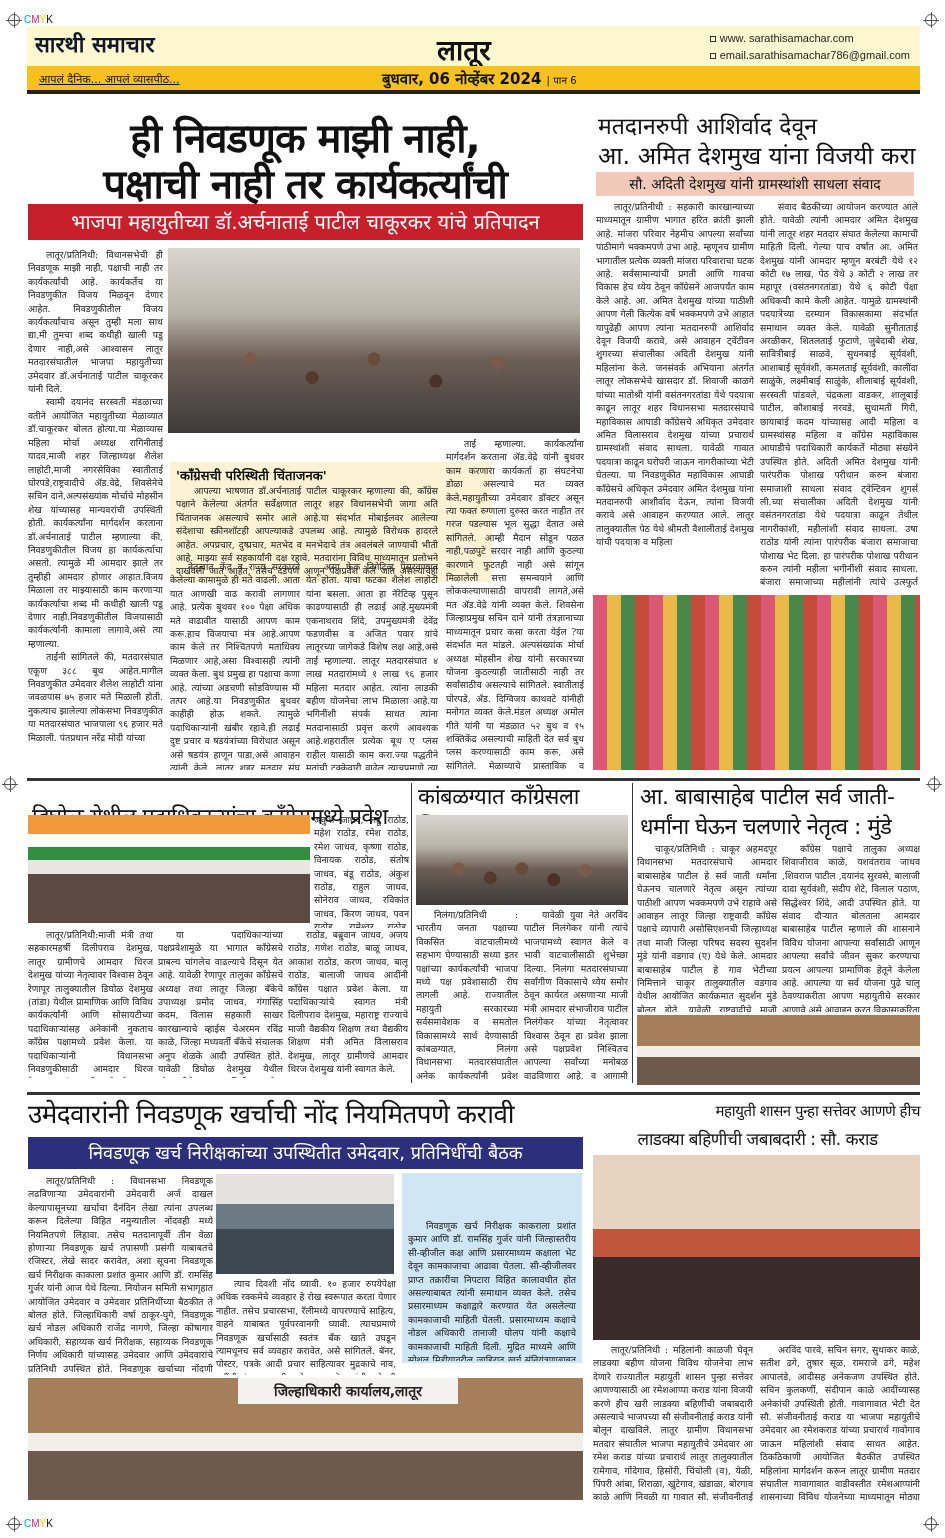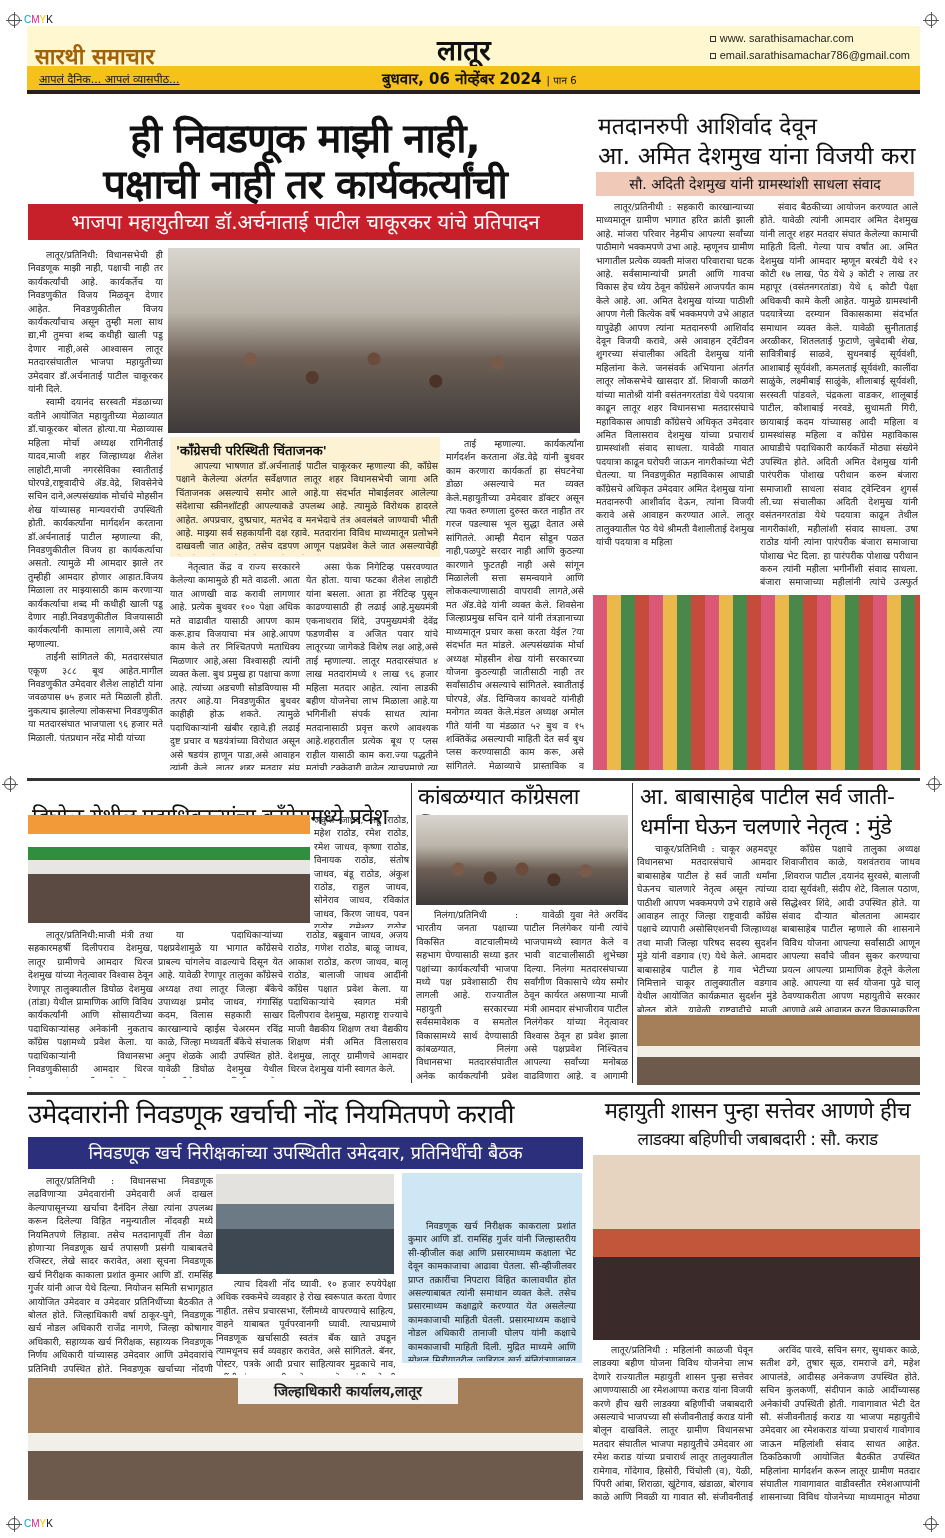--- a/index.html
+++ b/index.html
@@ -6,21 +6,21 @@
   html, body { width: 945px; height: 1538px; background: #fff; overflow: hidden; }
   body { position: relative; font-family: "DejaVu Serif", serif; color: #111; }
   .reg { position: absolute; width: 12px; height: 12px; border: 1px solid #555; border-radius: 50%; }
   .reg::before { content: ""; position: absolute; left: 5px; top: -3px; width: 1px; height: 16px; background: #555; }
   .reg::after { content: ""; position: absolute; top: 5px; left: -3px; height: 1px; width: 16px; background: #555; }
   .cmyk { position: absolute; font: 10px "Liberation Sans", sans-serif; letter-spacing: 0px; }
   .cmyk .c { color: #00a0e0; } .cmyk .m { color: #e0208a; } .cmyk .y { color: #e8d000; } .cmyk .k { color: #111; }
 
   
   .mast { position: absolute; left: 27px; top: 26px; width: 893px; height: 40px; background: #fff7d0; }
-  .brand { position: absolute; left: 8px; top: 14px; font: bold 22px "DejaVu Sans", sans-serif; color: #a16207; }
+  .brand { position: absolute; left: 8px; top: 2px; font: bold 22px "DejaVu Sans", sans-serif; color: #0f172a; }
   .city { position: absolute; left: 410px; top: 4px; font: 900 28px "DejaVu Sans", sans-serif; color: #111; }
   .contacts { position: absolute; right: 10px; top: 4px; font: 11px "Liberation Sans", sans-serif; color: #222; line-height: 17px; }
   .contacts .bx { display: inline-block; width: 6px; height: 6px; border: 1px solid #333; margin-right: 4px; }
   .band { position: absolute; left: 27px; top: 66px; width: 893px; height: 24px; background: #f6c11a; box-shadow: 0 4px 0 #222; }
   .tagline { position: absolute; left: 12px; top: 5px; font: 11px "DejaVu Sans", sans-serif; text-decoration: underline; }
   .dateline { position: absolute; left: 355px; top: 2px; font: bold 15px "DejaVu Sans", sans-serif; }
   .dateline .pg { font-size: 10px; font-weight: normal; }
 
   
   .h-main { position: absolute; left: 20px; width: 570px; text-align: center; font: 900 40px "DejaVu Sans", sans-serif; letter-spacing: -1px; line-height: 52px; }
@@ -81,21 +81,21 @@
 <div class="h-main" style="top:112px;">ही निवडणूक माझी नाही,</div>
 <div class="h-main" style="top:158px;">पक्षाची नाही तर कार्यकर्त्यांची</div>
 <div class="redbar">भाजपा महायुतीच्या डॉ.अर्चनाताई पाटील चाकूरकर यांचे प्रतिपादन</div>
 
 <div class="txt" style="left:28px;top:248px;width:135px;height:520px;">
   <p>लातूर/प्रतिनिधी: विधानसभेची ही निवडणूक माझी नाही, पक्षाची नाही तर कार्यकर्त्यांची आहे. कार्यकर्तेच या निवडणुकीत विजय मिळवून देणार आहेत. निवडणुकीतील विजय कार्यकर्त्यांचाच असून तुम्ही मला साथ द्या,मी तुमचा शब्द कधीही खाली पडू देणार नाही,असे आश्वासन लातूर मतदारसंघातील भाजपा महायुतीच्या उमेदवार डॉ.अर्चनाताई पाटील चाकूरकर यांनी दिले.</p>
   <p>स्वामी दयानंद सरस्वती मंडळाच्या वतीने आयोजित महायुतीच्या मेळाव्यात डॉ.चाकूरकर बोलत होत्या.या मेळाव्यास महिला मोर्चा अध्यक्ष रागिनीताई यादव,माजी शहर जिल्हाध्यक्ष शैलेश लाहोटी,माजी नगरसेविका स्वातीताई घोरपडे,राष्ट्रवादीचे ॲड.वेद्रे, शिवसेनेचे सचिन दाने,अल्पसंख्यांक मोर्चाचे मोहसीन शेख यांच्यासह मान्यवरांची उपस्थिती होती. कार्यकर्त्यांना मार्गदर्शन करताना डॉ.अर्चनाताई पाटील म्हणाल्या की, निवडणुकीतील विजय हा कार्यकर्त्याचा असतो. त्यामुळे मी आमदार झाले तर तुम्हीही आमदार होणार आहात.विजय मिळाला तर माझ्यासाठी काम करणाऱ्या कार्यकर्त्याचा शब्द मी कधीही खाली पडू देणार नाही.निवडणुकीतील विजयासाठी कार्यकर्त्यांनी कामाला लागावे,असे त्या म्हणाल्या.</p>
   <p>ताईंनी सांगितले की, मतदारसंघात एकूण ३८८ बूथ आहेत.मागील निवडणुकीत उमेदवार शैलेश लाहोटी यांना जवळपास ७५ हजार मते मिळाली होती. नुकत्याच झालेल्या लोकसभा निवडणुकीत या मतदारसंघात भाजपाला ९६ हजार मते मिळाली. पंतप्रधान नरेंद्र मोदी यांच्या</p>
 </div>
 <div class="photo crowd" style="left:168px;top:248px;width:412px;height:185px;"></div>
-<div class="boxed" style="left:170px;top:437px;width:270px;height:120px;padding-left:40px;">
+<div class="boxed" style="left:170px;top:462px;width:322px;height:120px;padding-left:40px;">
   <div class="sub" style="left:6px;top:4px;">'कॉंग्रेसची परिस्थिती चिंताजनक'</div>
   <div class="txt" style="left:6px;top:22px;width:262px;height:96px;">
       <p>आपल्या भाषणात डॉ.अर्चनाताई पाटील चाकूरकर म्हणाल्या की, कॉंग्रेस पक्षाने केलेल्या अंतर्गत सर्वेक्षणात लातूर शहर विधानसभेची जागा अति चिंताजनक असल्याचे समोर आले आहे.या संदर्भात मोबाईलवर आलेल्या संदेशाचा स्क्रीनशॉटही आपल्याकडे उपलब्ध आहे. त्यामुळे विरोधक हादरले आहेत. अपप्रचार, दुष्प्रचार, मतभेद व मनभेदाचे तंत्र अवलंबले जाण्याची भीती आहे. माझ्या सर्व सहकार्यांनी दक्ष रहावे. मतदारांना विविध माध्यमातून प्रलोभने दाखवली जात आहेत, तसेच दडपण आणून पक्षप्रवेश केले जात असल्याचेही निदर्शनास येत आहे, असे डॉ.अर्चनाताई पाटील म्हणाल्या.</p>
     </div>
 </div>
 <div class="txt" style="left:170px;top:560px;width:130px;height:210px;">
     <p>नेतृत्वात केंद्र व राज्य सरकारने केलेल्या कामामुळे ही मते वाढली. आता यात आणखी वाढ करावी लागणार आहे. प्रत्येक बुथवर १०० पेक्षा अधिक मते वाढावीत यासाठी आपण काम करू.हाच विजयाचा मंत्र आहे.आपण काम केले तर निश्चितपणे मताधिक्य मिळणार आहे,असा विश्वासही त्यांनी व्यक्त केला. बुथ प्रमुख हा पक्षाचा कणा आहे. त्यांच्या अडचणी सोडविण्यास मी तत्पर आहे.या निवडणुकीत बुथवर काहीही होऊ शकते. त्यामुळे पदाधिकाऱ्यांनी खंबीर रहावे.ही लढाई दुष्ट प्रचार व षडयंत्रांच्या विरोधात असून असे षडयंत्र हाणून पाडा,असे आवाहन त्यांनी केले. लातूर शहर मतदार संघ मॅनेज आहे</p>
   </div>
 <div class="txt" style="left:306px;top:560px;width:132px;height:210px;">
     <p>असा फेक निगेटिव्ह पसरवण्यात येत होता. याचा फटका शैलेश लाहोटी यांना बसला. आता हा नॅरेटिव्ह पुसून काढण्यासाठी ही लढाई आहे.मुख्यमंत्री एकनाथराव शिंदे, उपमुख्यमंत्री देवेंद्र फडणवीस व अजित पवार यांचे लातूरच्या जागेकडे विशेष लक्ष आहे,असे ताई म्हणाल्या. लातूर मतदारसंघात ४ लाख मतदारांमध्ये १ लाख ९६ हजार महिला मतदार आहेत. त्यांना लाडकी बहीण योजनेचा लाभ मिळाला आहे.या भगिनींशी संपर्क साधत त्यांना मतदानासाठी प्रवृत्त करणे आवश्यक आहे.शहरातील प्रत्येक बूथ ए प्लस राहील यासाठी काम करा.ज्या पद्धतीने मतांची टक्केवारी वाढेल त्याचप्रमाणे त्या बुथची विजयातील टक्केवारीही वाढेल,असे</p>
@@ -168,21 +168,21 @@
   </div>
 <div class="bluebox">
   <div class="txt" style="left:6px;top:46px;width:168px;height:142px;">
       <p>निवडणूक खर्च निरीक्षक काकराला प्रशांत कुमार आणि डॉ. रामसिंह गुर्जर यांनी जिल्हास्तरीय सी-व्हीजील कक्ष आणि प्रसारमाध्यम कक्षाला भेट देवून कामकाजाचा आढावा घेतला. सी-व्हीजीलवर प्राप्त तक्रारींचा निपटारा विहित कालावधीत होत असल्याबाबत त्यांनी समाधान व्यक्त केले. तसेच प्रसारमाध्यम कक्षाद्वारे करण्यात येत असलेल्या कामकाजाची माहिती घेतली. प्रसारमाध्यम कक्षाचे नोडल अधिकारी तानाजी घोलप यांनी कक्षाचे कामकाजाची माहिती दिली. मुद्रित माध्यमे आणि सोशल मिडीयावरील जाहिरात खर्च संनियंत्रणाबाबत प्रसारमाध्यम कक्ष आणि एमसीएमसी कक्षामार्फत करण्यात येत असलेल्या कामाची माहिती दिली.</p>
     </div>
 </div>
 <div class="photo meeting" style="left:28px;top:1378px;width:555px;height:122px;">
   <div style="position:absolute;left:210px;top:0;width:220px;height:26px;background:#f4f2ee;color:#222;font:bold 14px 'DejaVu Sans',sans-serif;text-align:center;line-height:26px;">जिल्हाधिकारी कार्यालय,लातूर</div>
 </div>
 
-<div class="hsec" style="left:595px;top:1097px;width:325px;font-size:22px;text-align:center;line-height:28px;">महायुती शासन पुन्हा सत्तेवर आणणे हीच</div>
+<div class="hsec" style="left:595px;top:1097px;width:325px;font-size:15px;text-align:right;line-height:28px;">महायुती शासन पुन्हा सत्तेवर आणणे हीच</div>
 <div class="hsec" style="left:595px;top:1125px;width:325px;font-size:17px;text-align:center;line-height:28px;">लाडक्या बहिणीची जबाबदारी : सौ. कराड</div>
 <div class="photo women" style="left:593px;top:1155px;width:327px;height:185px;"></div>
 <div class="txt" style="left:593px;top:1343px;width:160px;height:160px;">
     <p>लातूर/प्रतिनिधी : महिलांनी काळजी घेवून लाडक्या बहीण योजना विविध योजनेचा लाभ देणारे राज्यातील महायुती शासन पुन्हा सत्तेवर आणण्यासाठी आ रमेशआप्पा कराड यांना विजयी करणे हीच खरी लाडक्या बहिणींची जबाबदारी असल्याचे भाजपच्या सौ संजीवनीताई कराड यांनी बोलून दाखविले. लातूर ग्रामीण विधानसभा मतदार संघातील भाजपा महायुतीचे उमेदवार आ रमेश कराड यांच्या प्रचारार्थ लातूर तालुक्यातील रामेगाव, गोंदेगाव, हिसोरी, चिंचोली (व), येळी, पिंपरी आंबा, शिराळा, खुंटेगाव, खंडाळा, बोरगाव काळे आणि निवळी या गावात सौ. संजीवनीताई रमेशआप्पा कराड यांचा प्रचार दौरा झाला या दौऱ्यात महिलांच्या उस्फूर्तपणे मोठा प्रतिसाद मिळाला. याप्रसंगी भाजपचे सुरज शिंदे विनायक मगर, विश्वास कावळे, काशिनाथ ढगे, बालाजी दुटाळ,</p>
   </div>
 <div class="txt" style="left:760px;top:1343px;width:160px;height:160px;">
     <p>अरविंद पारवे, सचिन सगर, सुधाकर काळे, सतीश ढगे, तुषार सूळ, रामराजे ढगे, महेश आपालंडे, आदीसह अनेकजण उपस्थित होते. सचिन कुलकर्णी, संदीपान काळे आदींच्यासह अनेकांची उपस्थिती होती. गावागावात भेटी देत सौ. संजीवनीताई कराड या भाजपा महायुतीचे उमेदवार आ रमेशकराड यांच्या प्रचारार्थ गावोगाव जाऊन महिलांशी संवाद साधत आहेत. ठिकठिकाणी आयोजित बैठकीत उपस्थित महिलांना मार्गदर्शन करून लातूर ग्रामीण मतदार संघातील गावागावात वाडीवस्तीत रमेशआप्पांनी शासनाच्या विविध योजनेच्या माध्यमातून मोठ्या प्रमाणात निधी आणला विकासाला गती दिली. भविष्यातही शासनाच्या योजना प्रभावीपणे राबविण्यासाठी शासनाच्या योजना या पुढील काळातही कायम ठेवण्यासाठी आ रमेशआप्पा कराड यांना बहुमताने विजयी करावे असे आवाहन केले.</p>
   </div>
 
 <div class="reg" style="left:8px;top:1518px;"></div>

